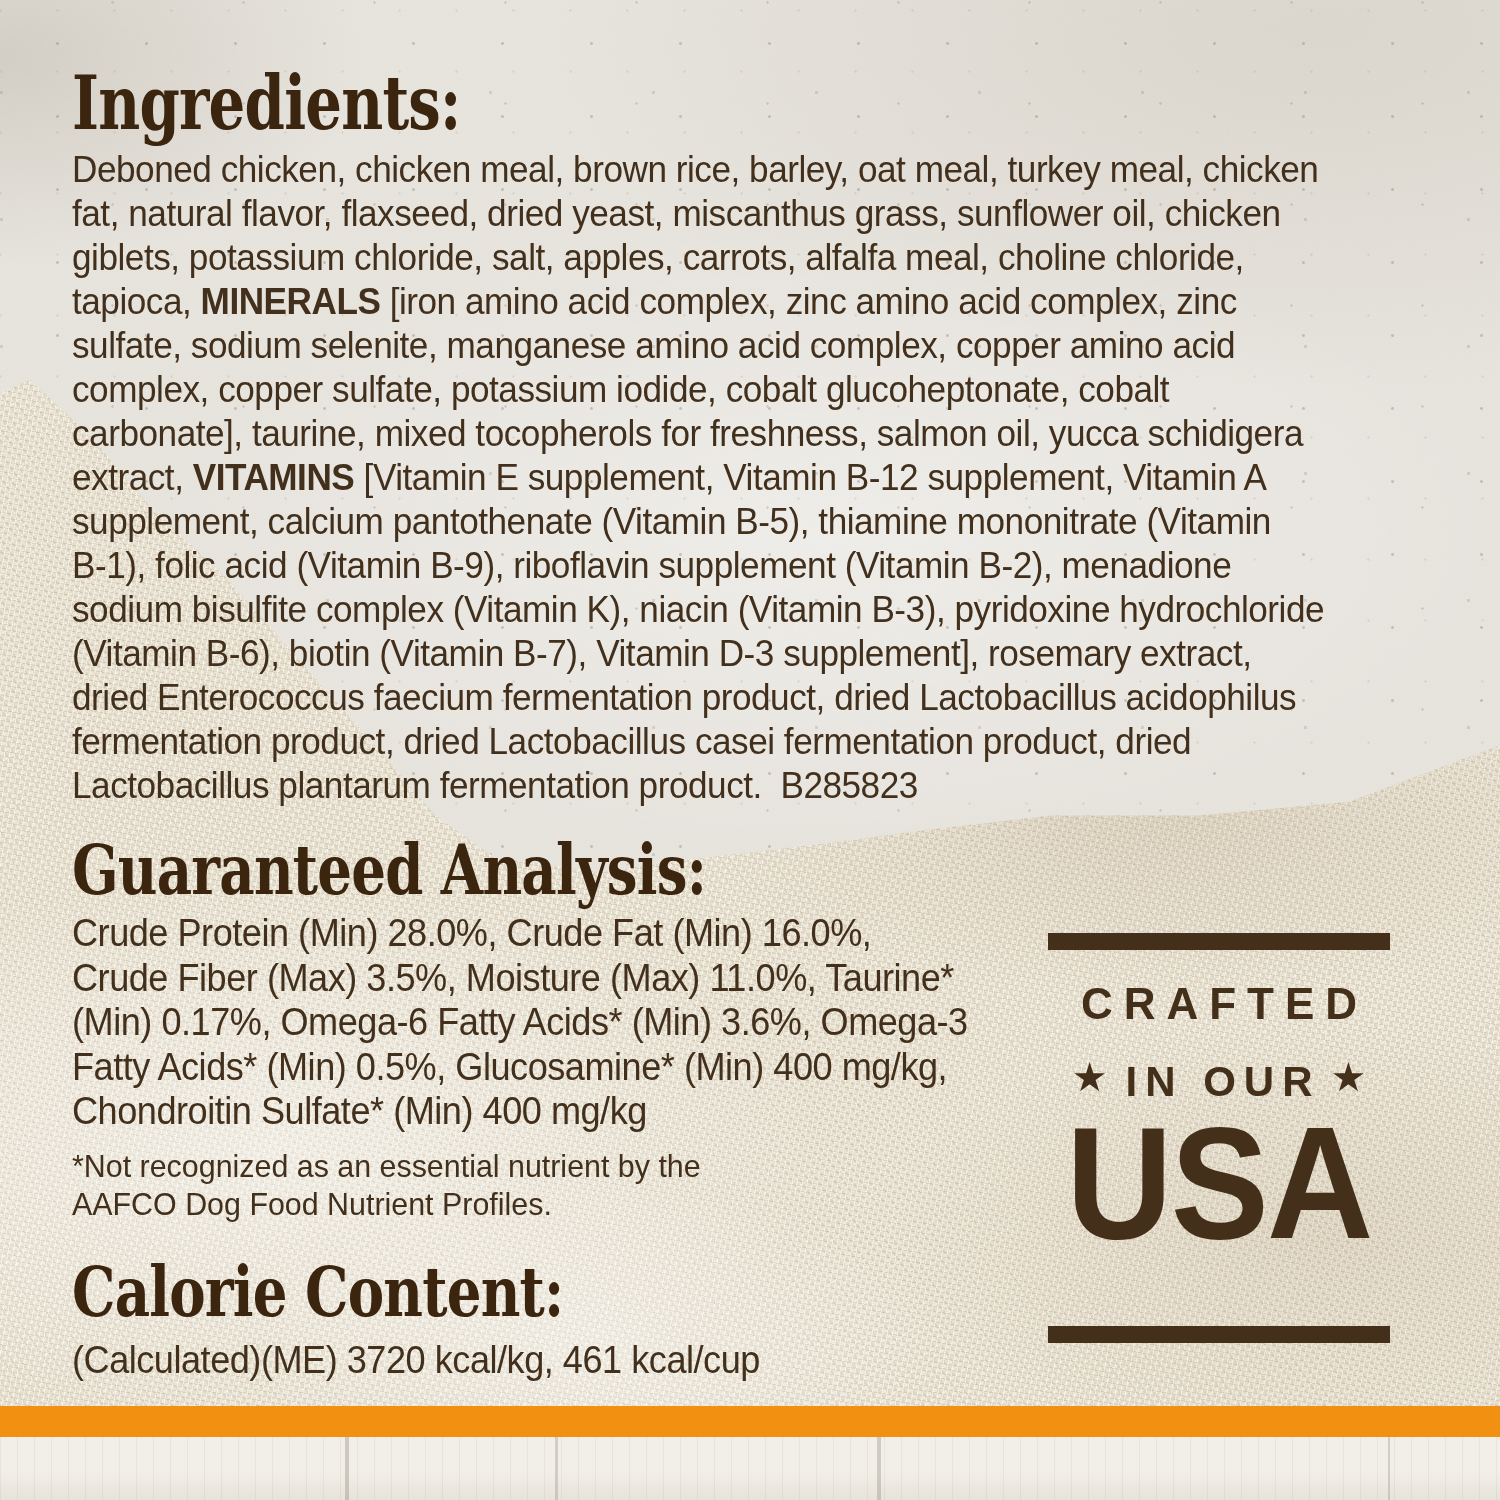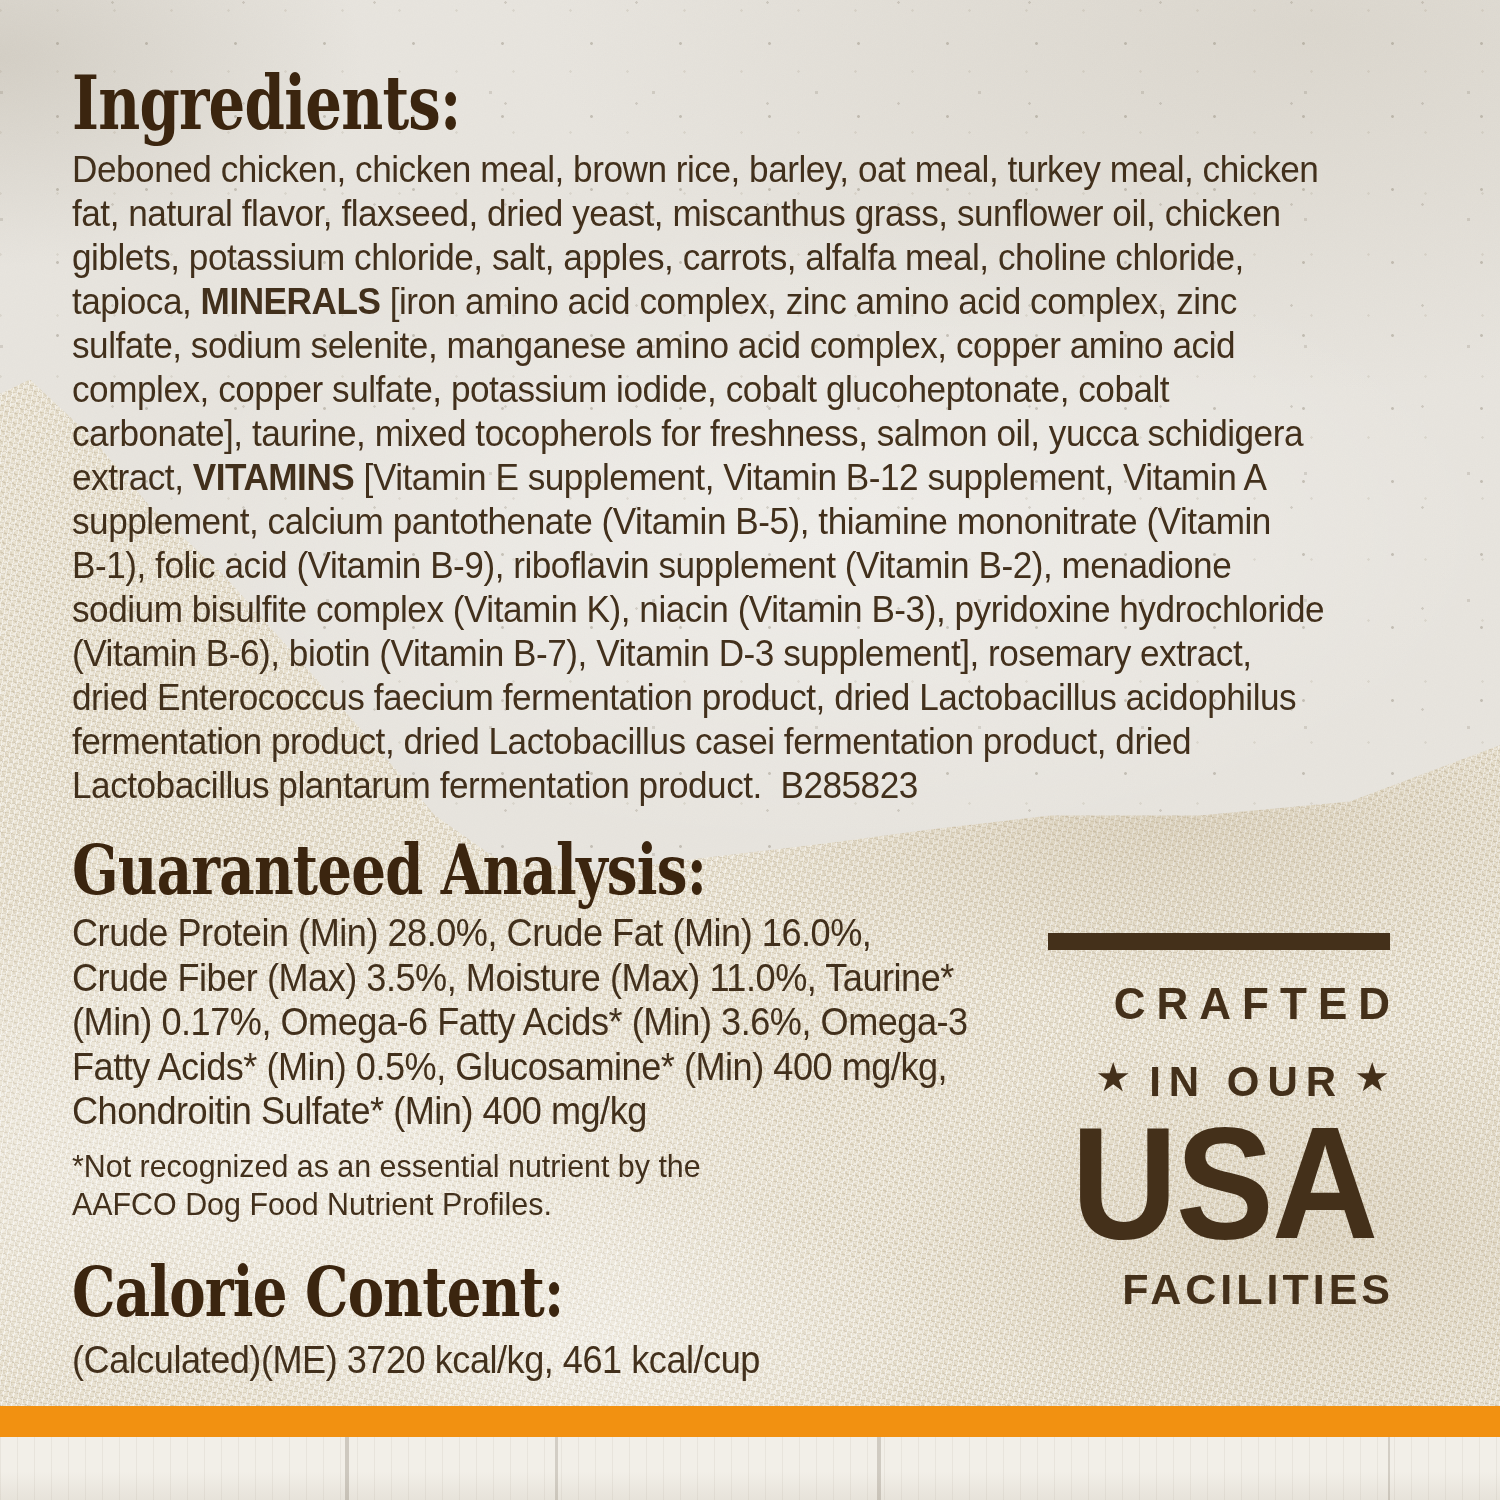--- a/index.html
+++ b/index.html
@@ -58,22 +58,22 @@
     letter-spacing:-.5px;white-space:nowrap;
   }
   .body-block .tline{white-space:nowrap;}
   .body-block strong{font-weight:700;}
   #t-ingredients{top:148px;font-size:37px;line-height:44px;}
   #t-ga{top:911px;font-size:38px;line-height:44.5px;}
   #t-footnote{top:1147px;font-size:32px;line-height:38px;letter-spacing:0;}
   #t-cal{top:1338px;font-size:38px;line-height:44px;}
   
   .badge{
-    position:absolute;left:1048px;top:933px;width:342px;height:504px;
-    display:flex;flex-direction:column;align-items:flex-end;color:#44301A;
+    position:absolute;left:1048px;top:933px;width:342px;height:410px;
+    display:flex;flex-direction:column;align-items:center;color:#44301A;
   }
   .badge-bar{width:100%;height:17px;background:#44301A;}
   .badge-bar.bottom{margin-top:auto;}
   .badge-crafted{margin-top:32px;font-size:44px;font-weight:700;letter-spacing:11px;margin-right:-11px;line-height:1;}
   .badge-inour{margin-top:24px;display:flex;align-items:center;gap:18px;line-height:1;}
   .badge-inour .word{font-size:42px;font-weight:700;letter-spacing:8px;margin-right:-8px;margin-top:11px;}
   .badge-inour .star{font-size:40px;line-height:1;}
   .badge-usa{margin-top:18px;font-size:160px;font-weight:700;line-height:.78;transform:scaleX(.92);transform-origin:center top;letter-spacing:-2px;}
   .badge-fac{margin-top:22px;font-size:43px;font-weight:700;letter-spacing:4px;margin-right:-4px;line-height:1;}
   
@@ -144,20 +144,19 @@
 
   <aside class="badge">
     <div class="badge-bar top"></div>
     <div class="badge-crafted">CRAFTED</div>
     <div class="badge-inour">
       <span class="star">★</span>
       <span class="word">IN OUR</span>
       <span class="star">★</span>
     </div>
     <div class="badge-usa">USA</div>
-    <div class="badge-fac">FACILITIES</div>
     <div class="badge-bar bottom"></div>
   </aside>
 
   <div class="orange-bar"></div>
   <div class="wood-strip"></div>
 
 </div>
 
 </body></html>

